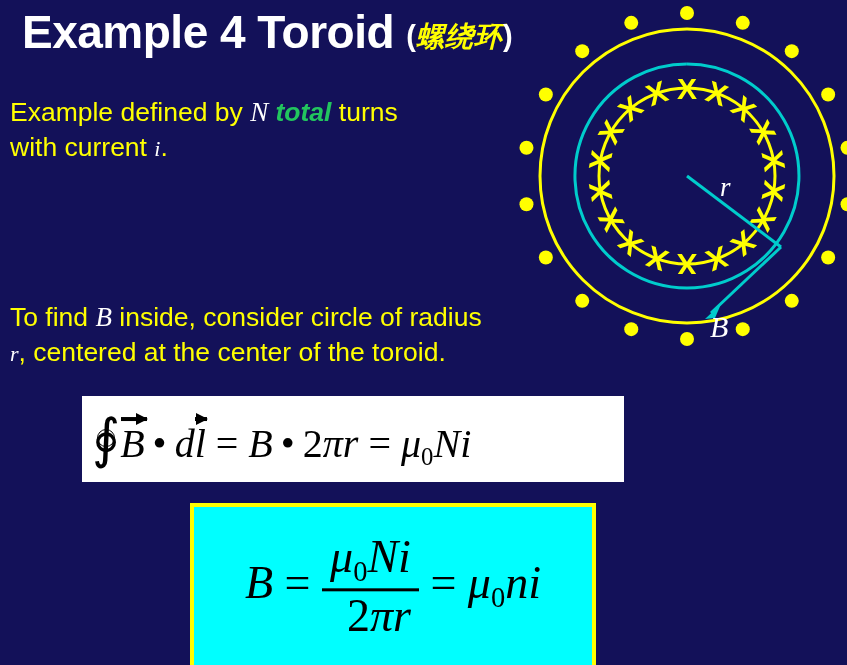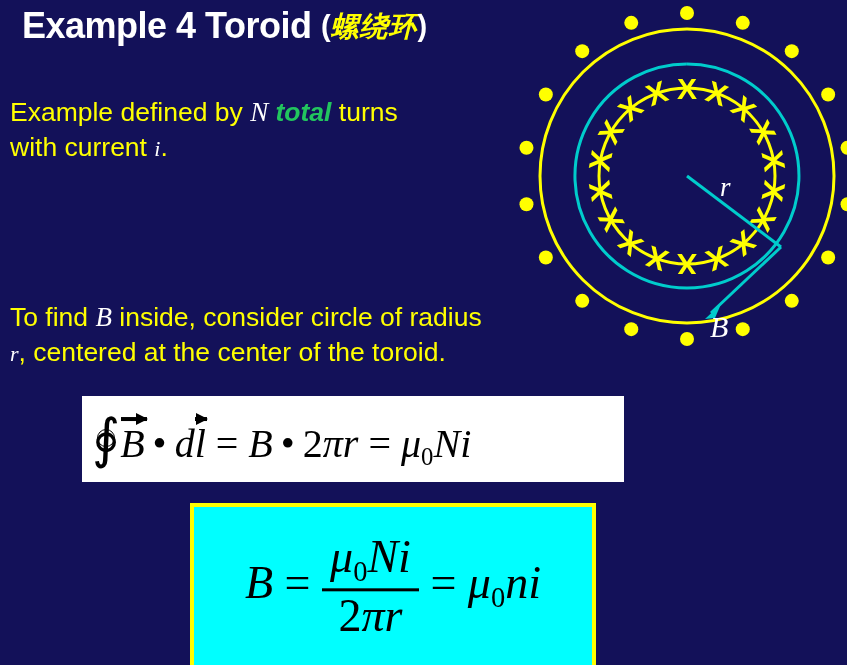--- a/index.html
+++ b/index.html
@@ -18,21 +18,21 @@
 
   
   #title-line {
     position: absolute;
     left: 22px;
     top: 5px;
     white-space: nowrap;
   }
   .title-main {
     font-family: "Liberation Sans", sans-serif;
-    font-size: 36px;
+    font-size: 46px;
     font-weight: bold;
     color: #ffffff;
     letter-spacing: -0.5px;
   }
   .title-paren {
     font-family: "Liberation Sans", sans-serif;
     font-size: 29px;
     font-weight: bold;
     color: #ffffff;
     vertical-align: 2px;
@@ -163,21 +163,21 @@
   }
   .frac {
     display: inline-block;
     vertical-align: middle;
     text-align: center;
     font-style: italic;
     line-height: 1.05;
   }
   .frac > .num { display: block; padding: 0 8px 1px 8px; }
   .frac > .bar { display: block; height: 3px; background: #000; }
-  .frac > .den { display: block; padding: 1px 8px 0 8px; }
+  .frac > .den { display: block; padding: 1px 8px 0 8px; text-align: right; }
 
   
   #toroid-figure {
     position: absolute;
     left: 505px;
     top: 0px;
     width: 342px;
     height: 370px;
   }
   #toroid-figure svg { display: block; }

